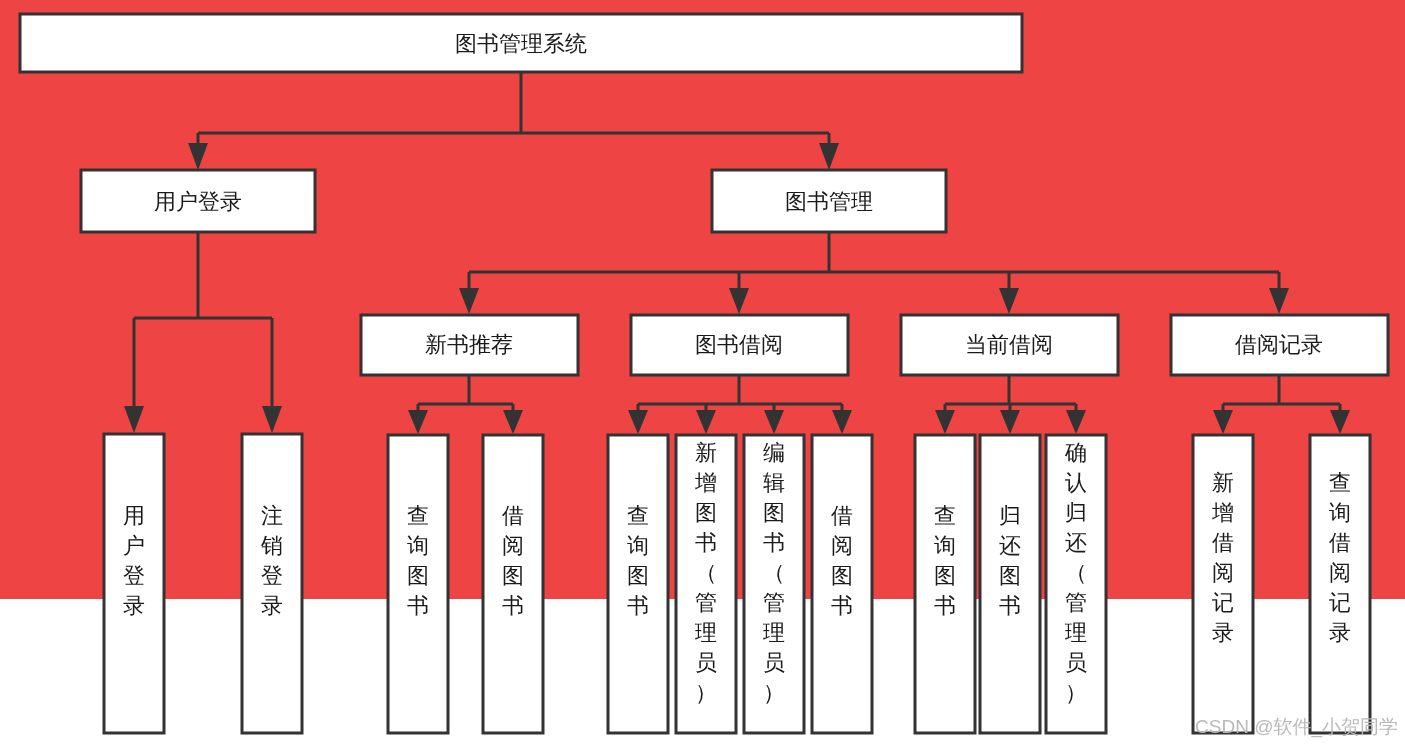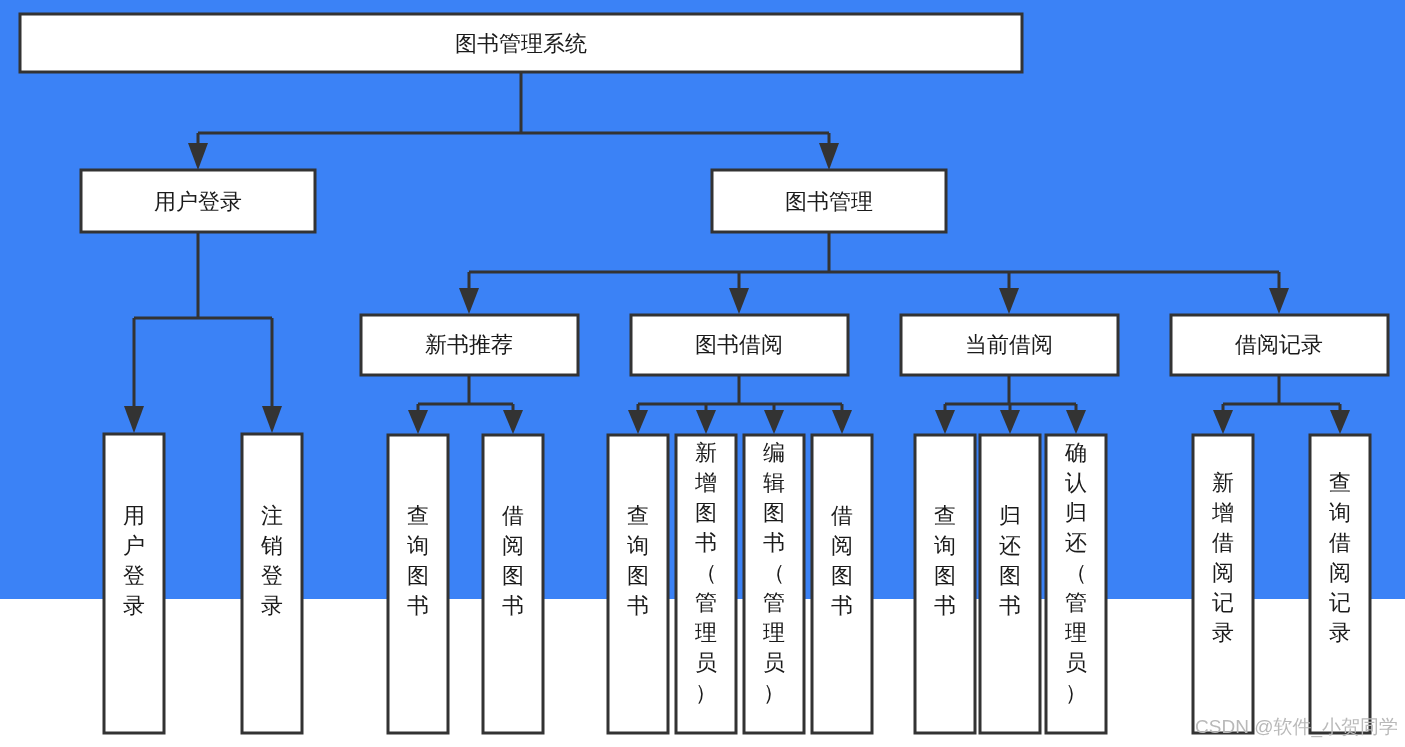--- a/index.html
+++ b/index.html
@@ -10,21 +10,21 @@
   body {
     width: 1405px;
     height: 747px;
     font-family: "Liberation Sans", "DejaVu Sans", sans-serif;
     overflow: hidden;
   }
   #diagram-root {
     position: relative;
     width: 1405px;
     height: 599px;
-    background: #3b82f6;
+    background: #ef4444;
   }
   svg.diagram-canvas {
     position: absolute;
     top: 0;
     left: 0;
     width: 1405px;
     height: 747px;
   }
   .node-box {
     fill: #ffffff;

